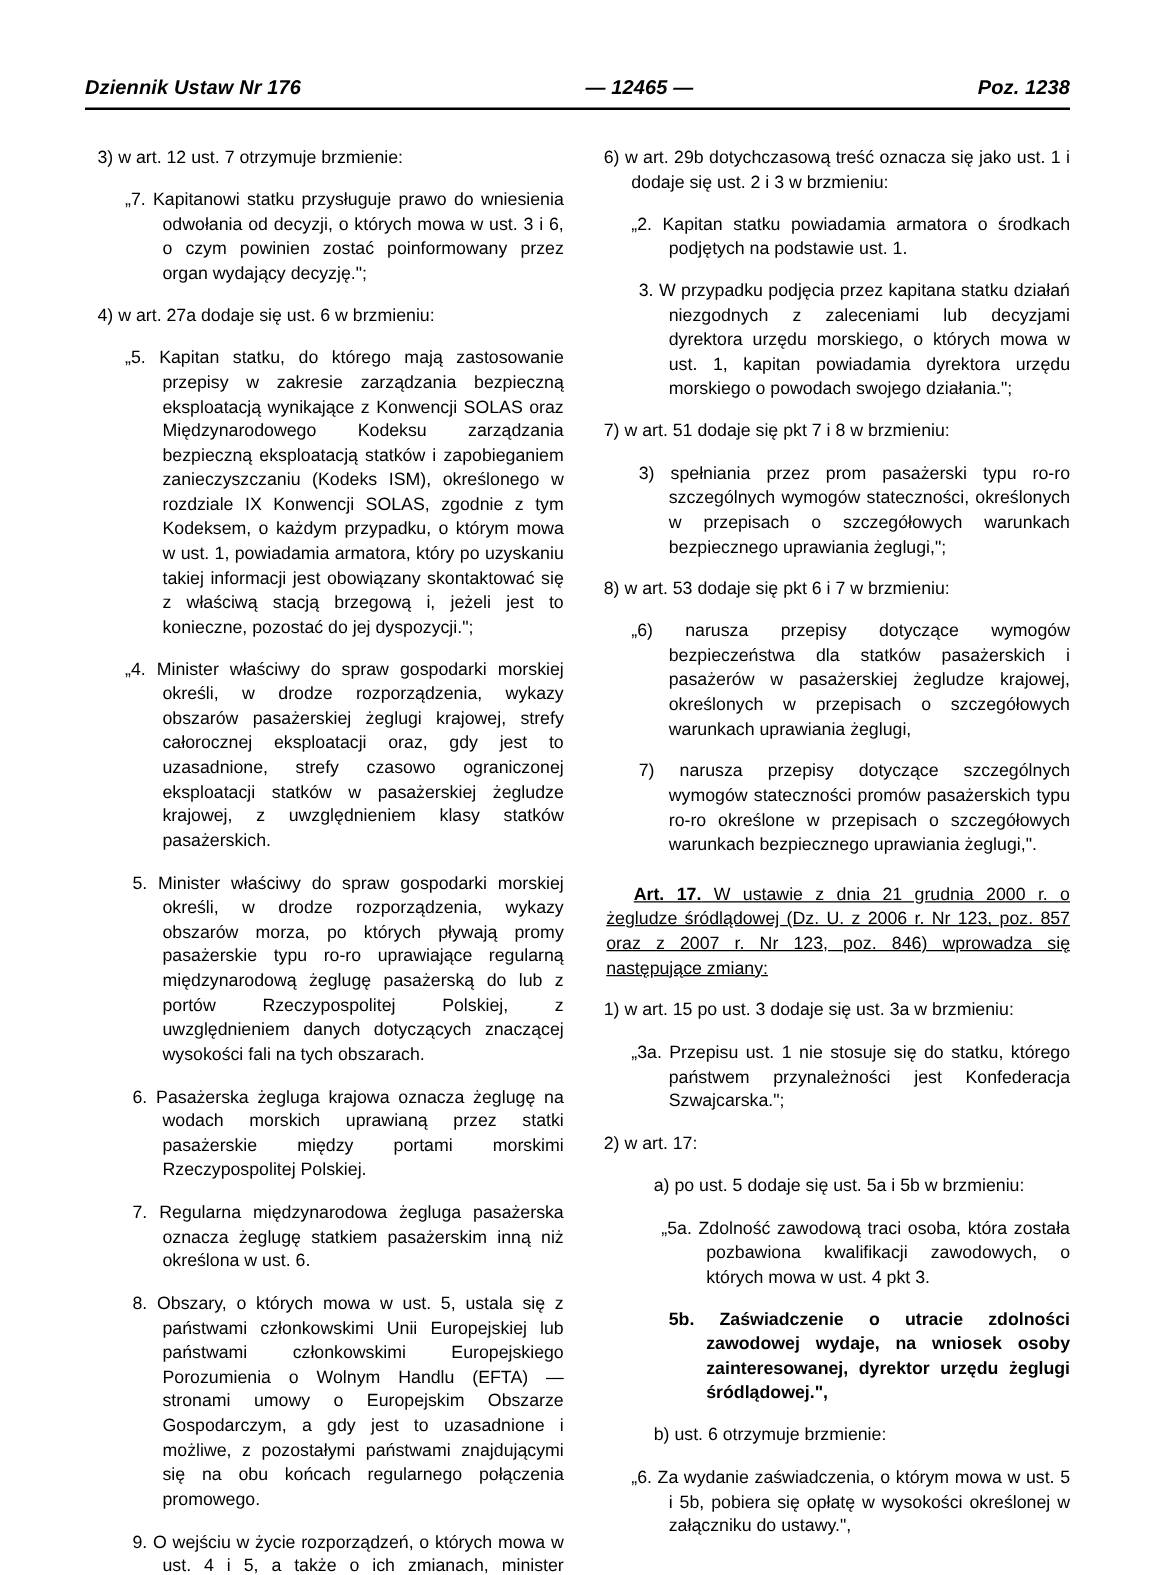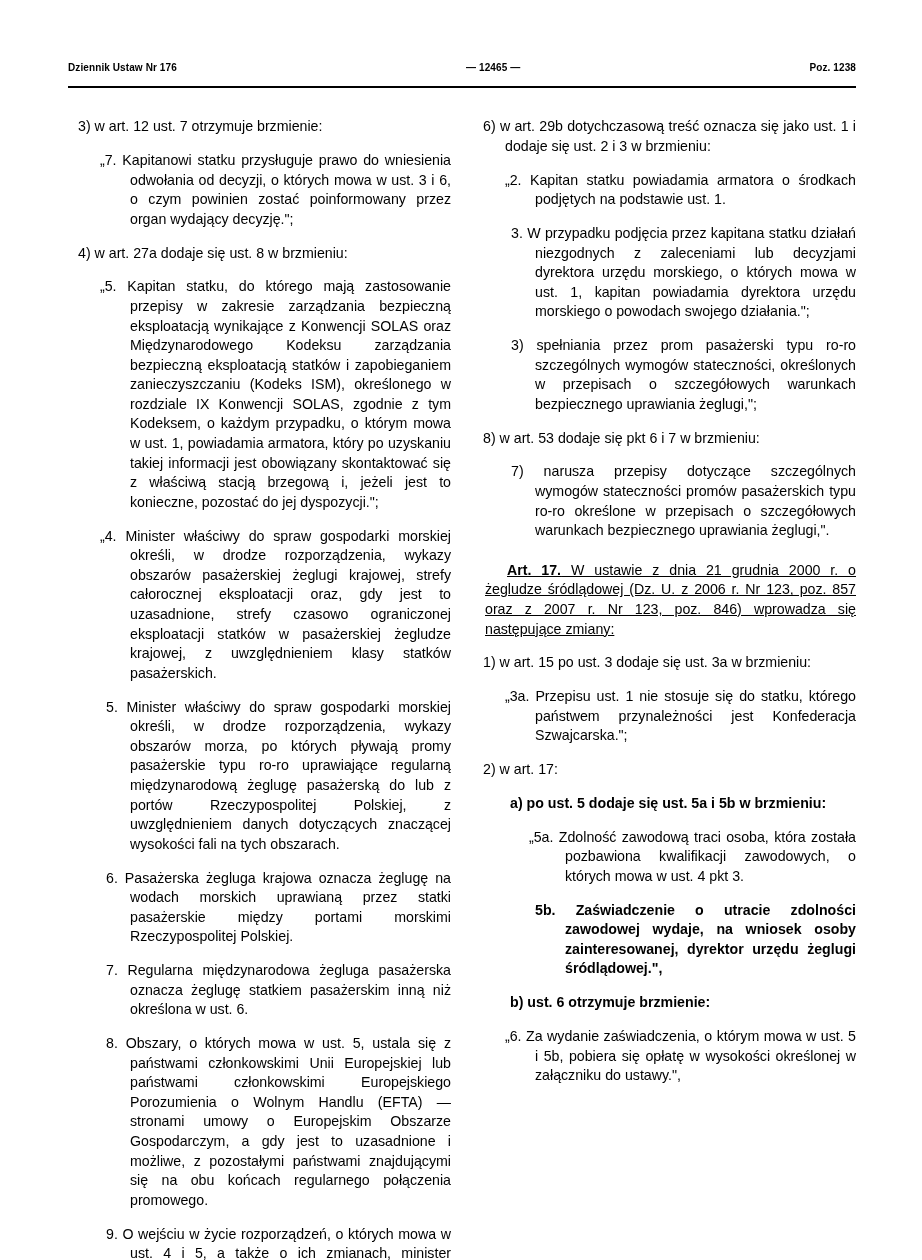--- a/index.html
+++ b/index.html
@@ -21,23 +21,24 @@
 
   
   .masthead {
     position: absolute;
     left: 68px;
     top: 62px;
     width: 788px;
     display: flex;
     align-items: baseline;
     justify-content: space-between;
-    font-size: 10px;
+    font-size: 16px;
     font-weight: 700;
     letter-spacing: 0.1px;
+    font-style: italic;
   }
   .masthead .center {
     font-weight: 700;
   }
   .rule {
     position: absolute;
     left: 68px;
     top: 86px;
     width: 788px;
     height: 2px;
@@ -84,22 +85,21 @@
   
   .lvl-q2 {
     padding-left: 24px;
     text-indent: -24px;
     margin-left: 38px;
   }
   
   .lvl-letter {
     padding-left: 20px;
     text-indent: -20px;
-    margin-left: 37px;
-    font-weight: bold;
+    margin-left: 50px;
   }
   
   .lvl-q3 {
     padding-left: 36px;
     text-indent: -36px;
     margin-left: 56px;
   }
   .lvl-q3b {
     padding-left: 30px;
     text-indent: -30px;
@@ -127,35 +127,37 @@
     <span>Dziennik Ustaw Nr 176</span>
     <span class="center">— 12465 —</span>
     <span>Poz. 1238</span>
   </div>
   <div class="rule"></div>
 
   <div class="columns">
     <div class="col" id="col-left">
         <p class="blk lvl-num tight" id="item-3">3) w art. 12 ust. 7 otrzymuje brzmienie:</p>
         <p class="blk lvl-q" id="item-3-quote-7">„7. Kapitanowi statku przysługuje prawo do wniesienia odwołania od decyzji, o których mowa w ust. 3 i 6, o czym powinien zostać poinformowany przez organ wydający decyzję.";</p>
-        <p class="blk lvl-num tight" id="item-4">4) w art. 27a dodaje się ust. 8 w brzmieniu:</p>
+        <p class="blk lvl-num tight" id="item-4">4) w art. 27a dodaje się ust. 6 w brzmieniu:</p>
         <p class="blk lvl-q" id="item-4-quote-5">„5. Kapitan statku, do którego mają zastosowanie przepisy w zakresie zarządzania bezpieczną eksploatacją wynikające z Konwencji SOLAS oraz Międzynarodowego Kodeksu zarządzania bezpieczną eksploatacją statków i zapobieganiem zanieczyszczaniu (Kodeks ISM), określonego w rozdziale IX Konwencji SOLAS, zgodnie z tym Kodeksem, o każdym przypadku, o którym mowa w ust. 1, powiadamia armatora, który po uzyskaniu takiej informacji jest obowiązany skontaktować się z właściwą stacją brzegową i, jeżeli jest to konieczne, pozostać do jej dyspozycji.";</p>
         <p class="blk lvl-q" id="item-5-quote-4">„4. Minister właściwy do spraw gospodarki morskiej określi, w drodze rozporządzenia, wykazy obszarów pasażerskiej żeglugi krajowej, strefy całorocznej eksploatacji oraz, gdy jest to uzasadnione, strefy czasowo ograniczonej eksploatacji statków w pasażerskiej żegludze krajowej, z uwzględnieniem klasy statków pasażerskich.</p>
         <p class="blk lvl-q2" id="item-5-sub-5">5. Minister właściwy do spraw gospodarki morskiej określi, w drodze rozporządzenia, wykazy obszarów morza, po których pływają promy pasażerskie typu ro-ro uprawiające regularną międzynarodową żeglugę pasażerską do lub z portów Rzeczypospolitej Polskiej, z uwzględnieniem danych dotyczących znaczącej wysokości fali na tych obszarach.</p>
         <p class="blk lvl-q2" id="item-5-sub-6">6. Pasażerska żegluga krajowa oznacza żeglugę na wodach morskich uprawianą przez statki pasażerskie między portami morskimi Rzeczypospolitej Polskiej.</p>
         <p class="blk lvl-q2" id="item-5-sub-7">7. Regularna międzynarodowa żegluga pasażerska oznacza żeglugę statkiem pasażerskim inną niż określona w ust. 6.</p>
         <p class="blk lvl-q2" id="item-5-sub-8">8. Obszary, o których mowa w ust. 5, ustala się z państwami członkowskimi Unii Europejskiej lub państwami członkowskimi Europejskiego Porozumienia o Wolnym Handlu (EFTA) — stronami umowy o Europejskim Obszarze Gospodarczym, a gdy jest to uzasadnione i możliwe, z pozostałymi państwami znajdującymi się na obu końcach regularnego połączenia promowego.</p>
         <p class="blk lvl-q2" id="item-5-sub-9">9. O wejściu w życie rozporządzeń, o których mowa w ust. 4 i 5, a także o ich zmianach, minister właściwy do spraw gospodarki morskiej powiadamia Komisję Europejską.";</p>
       </div>
     <div class="col" id="col-right">
         <p class="blk lvl-num tight" id="item-6">6) w art. 29b dotychczasową treść oznacza się jako ust. 1 i dodaje się ust. 2 i 3 w brzmieniu:</p>
         <p class="blk lvl-q" id="item-6-quote-2">„2. Kapitan statku powiadamia armatora o środkach podjętych na podstawie ust. 1.</p>
         <p class="blk lvl-q2" id="item-6-sub-3">3. W przypadku podjęcia przez kapitana statku działań niezgodnych z zaleceniami lub decyzjami dyrektora urzędu morskiego, o których mowa w ust. 1, kapitan powiadamia dyrektora urzędu morskiego o powodach swojego działania.";</p>
+        <p class="blk lvl-num tight" id="item-7">7) w art. 51 dodaje się pkt 7 i 8 w brzmieniu:</p>
         <p class="blk lvl-q2" id="item-7-sub-8">3) spełniania przez prom pasażerski typu ro-ro szczególnych wymogów stateczności, określonych w przepisach o szczegółowych warunkach bezpiecznego uprawiania żeglugi,";</p>
         <p class="blk lvl-num tight" id="item-8">8) w art. 53 dodaje się pkt 6 i 7 w brzmieniu:</p>
+        <p class="blk lvl-q" id="item-8-quote-6">„6) narusza przepisy dotyczące wymogów bezpieczeństwa dla statków pasażerskich i pasażerów w pasażerskiej żegludze krajowej, określonych w przepisach o szczegółowych warunkach uprawiania żeglugi,</p>
         <p class="blk lvl-q2" id="item-8-sub-7">7) narusza przepisy dotyczące szczególnych wymogów stateczności promów pasażerskich typu ro-ro określone w przepisach o szczegółowych warunkach bezpiecznego uprawiania żeglugi,".</p>
         <p class="blk lvl-art" id="article-17"><span class="art-label">Art. 17.</span><span> W ustawie z dnia 21 grudnia 2000 r. o żegludze śródlądowej (Dz. U. z 2006 r. Nr 123, poz. 857 oraz z 2007 r. Nr 123, poz. 846) wprowadza się następujące zmiany:</span></p>
         <p class="blk lvl-num tight" id="art17-item-1">1) w art. 15 po ust. 3 dodaje się ust. 3a w brzmieniu:</p>
         <p class="blk lvl-q" id="art17-item-1-quote">„3a. Przepisu ust. 1 nie stosuje się do statku, którego państwem przynależności jest Konfederacja Szwajcarska.";</p>
         <p class="blk lvl-num tight" id="art17-item-2">2) w art. 17:</p>
         <p class="blk lvl-letter tight" id="art17-item-2-a">a) po ust. 5 dodaje się ust. 5a i 5b w brzmieniu:</p>
         <p class="blk lvl-q3" id="art17-quote-5a">„5a. Zdolność zawodową traci osoba, która została pozbawiona kwalifikacji zawodowych, o których mowa w ust. 4 pkt 3.</p>
         <p class="blk lvl-q3b" id="art17-quote-5b">5b. Zaświadczenie o utracie zdolności zawodowej wydaje, na wniosek osoby zainteresowanej, dyrektor urzędu żeglugi śródlądowej.",</p>
         <p class="blk lvl-letter tight" id="art17-item-2-b">b) ust. 6 otrzymuje brzmienie:</p>
         <p class="blk lvl-q" id="art17-quote-6">„6. Za wydanie zaświadczenia, o którym mowa w ust. 5 i 5b, pobiera się opłatę w wysokości określonej w załączniku do ustawy.",</p>

